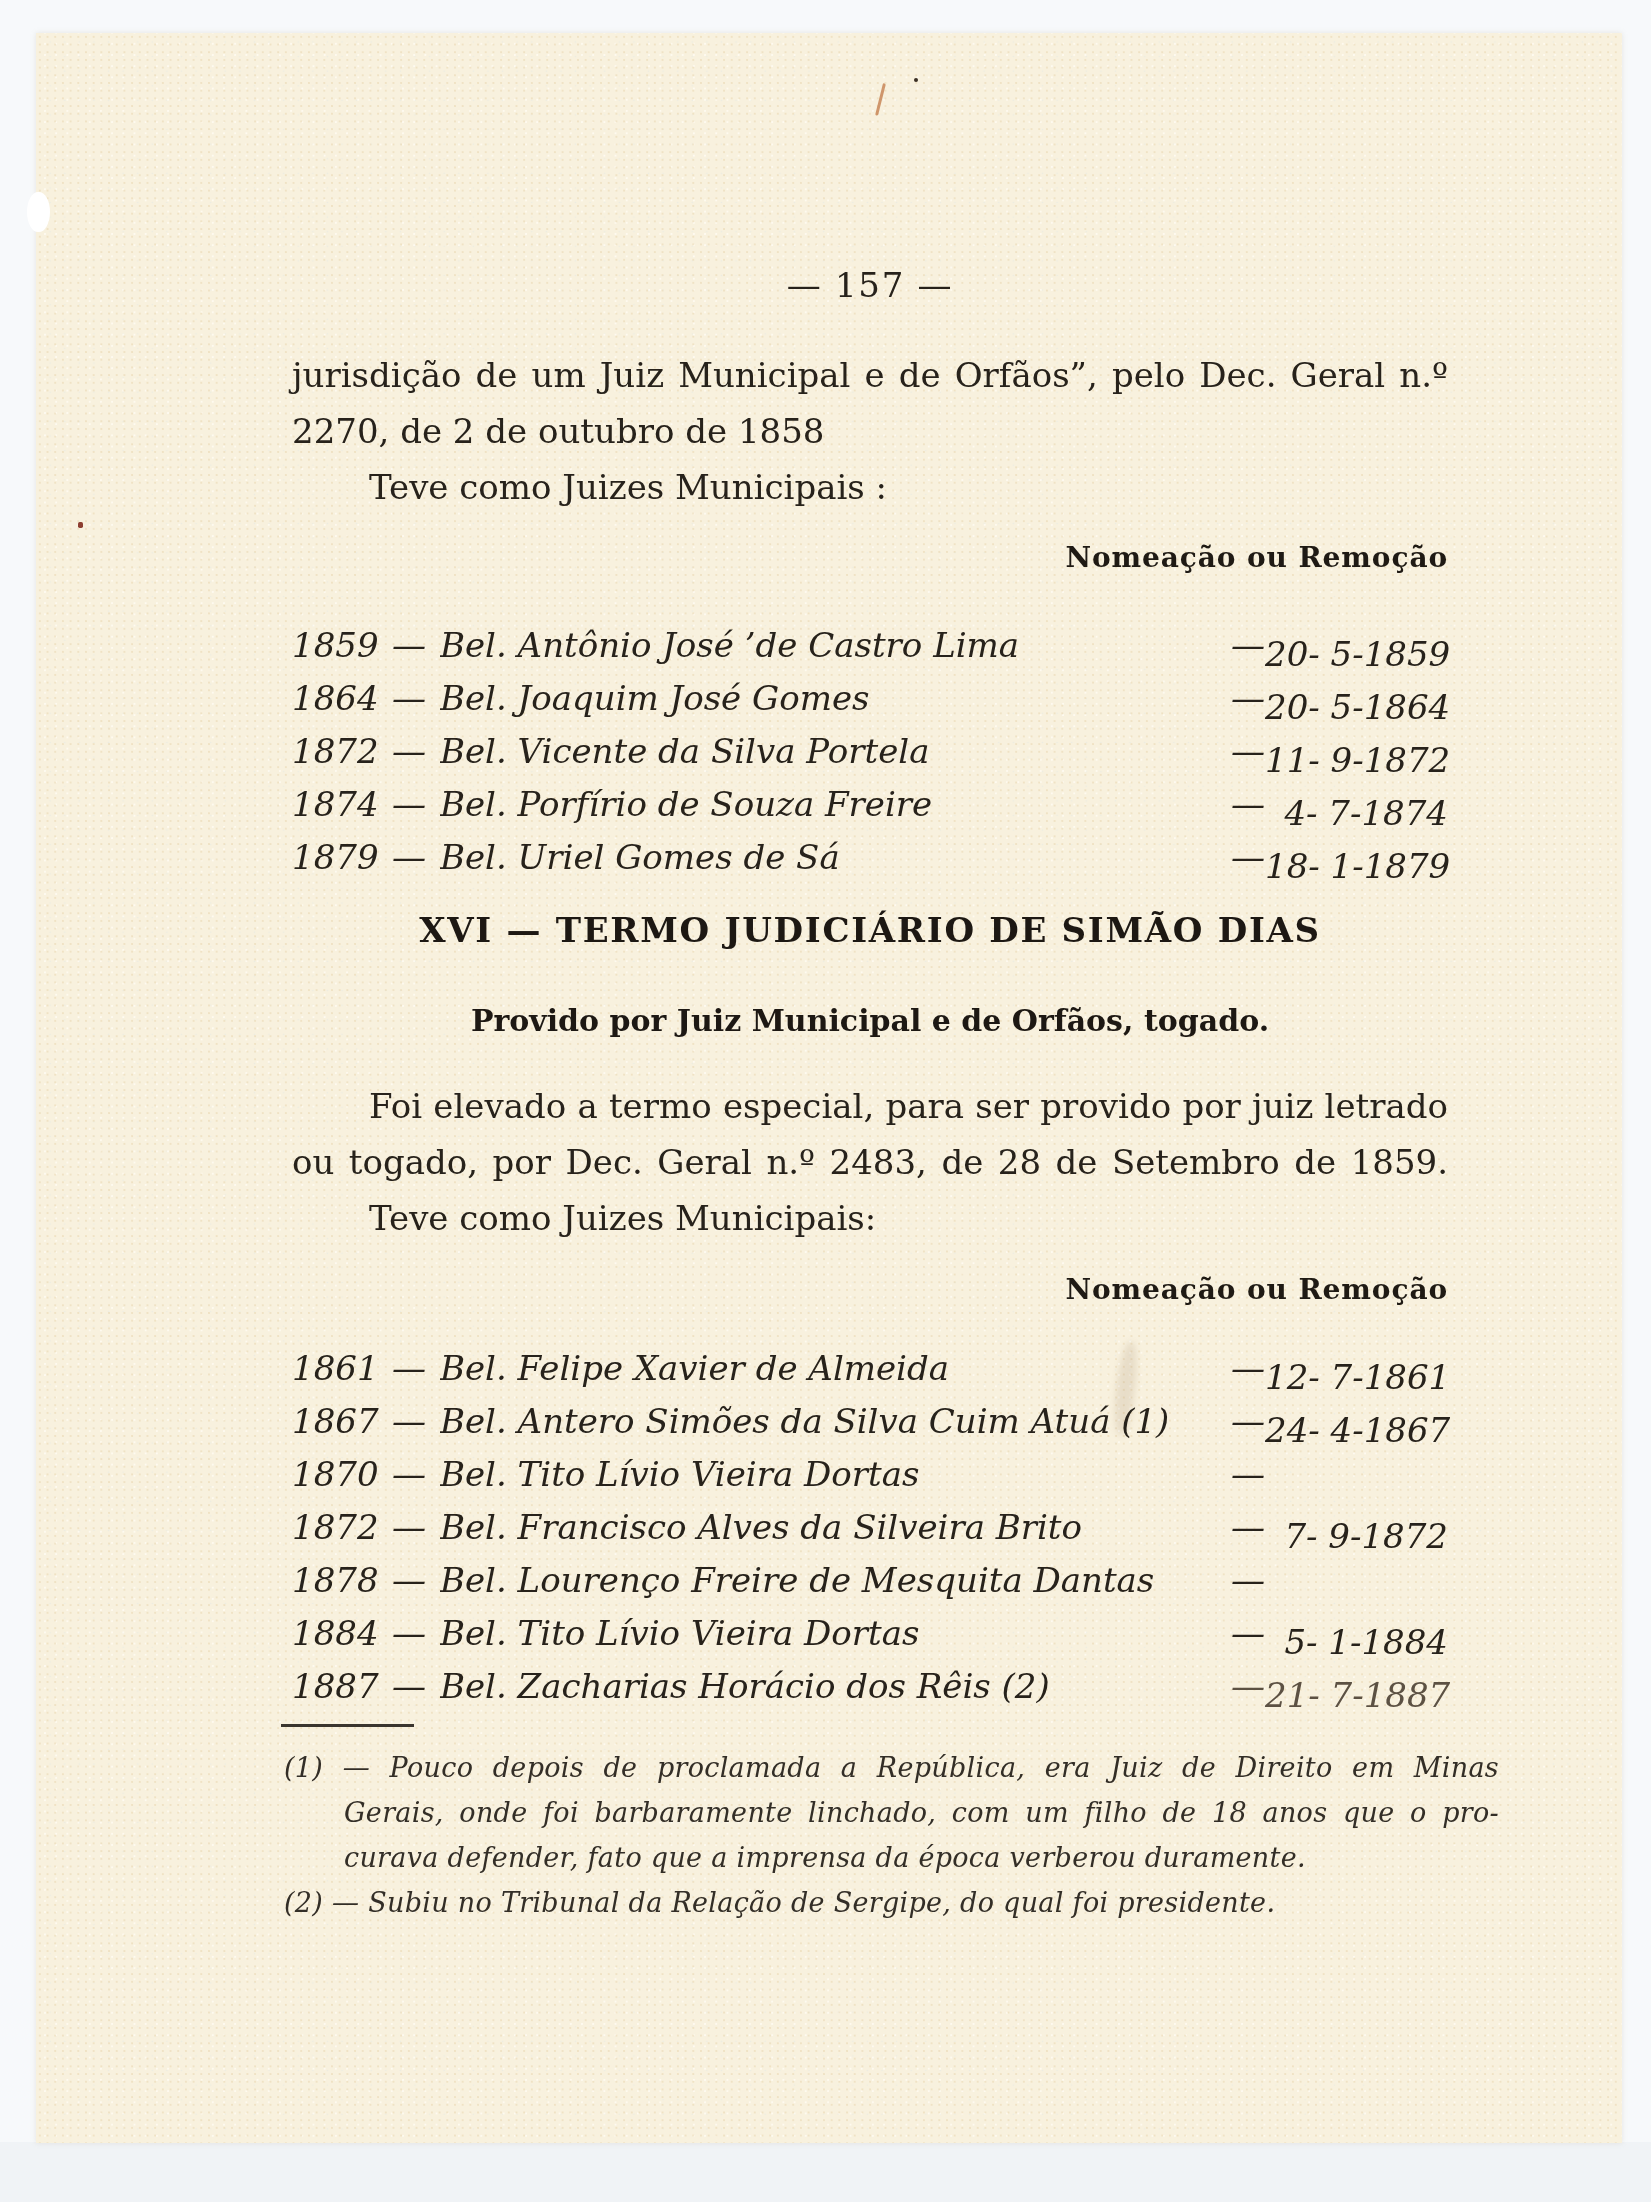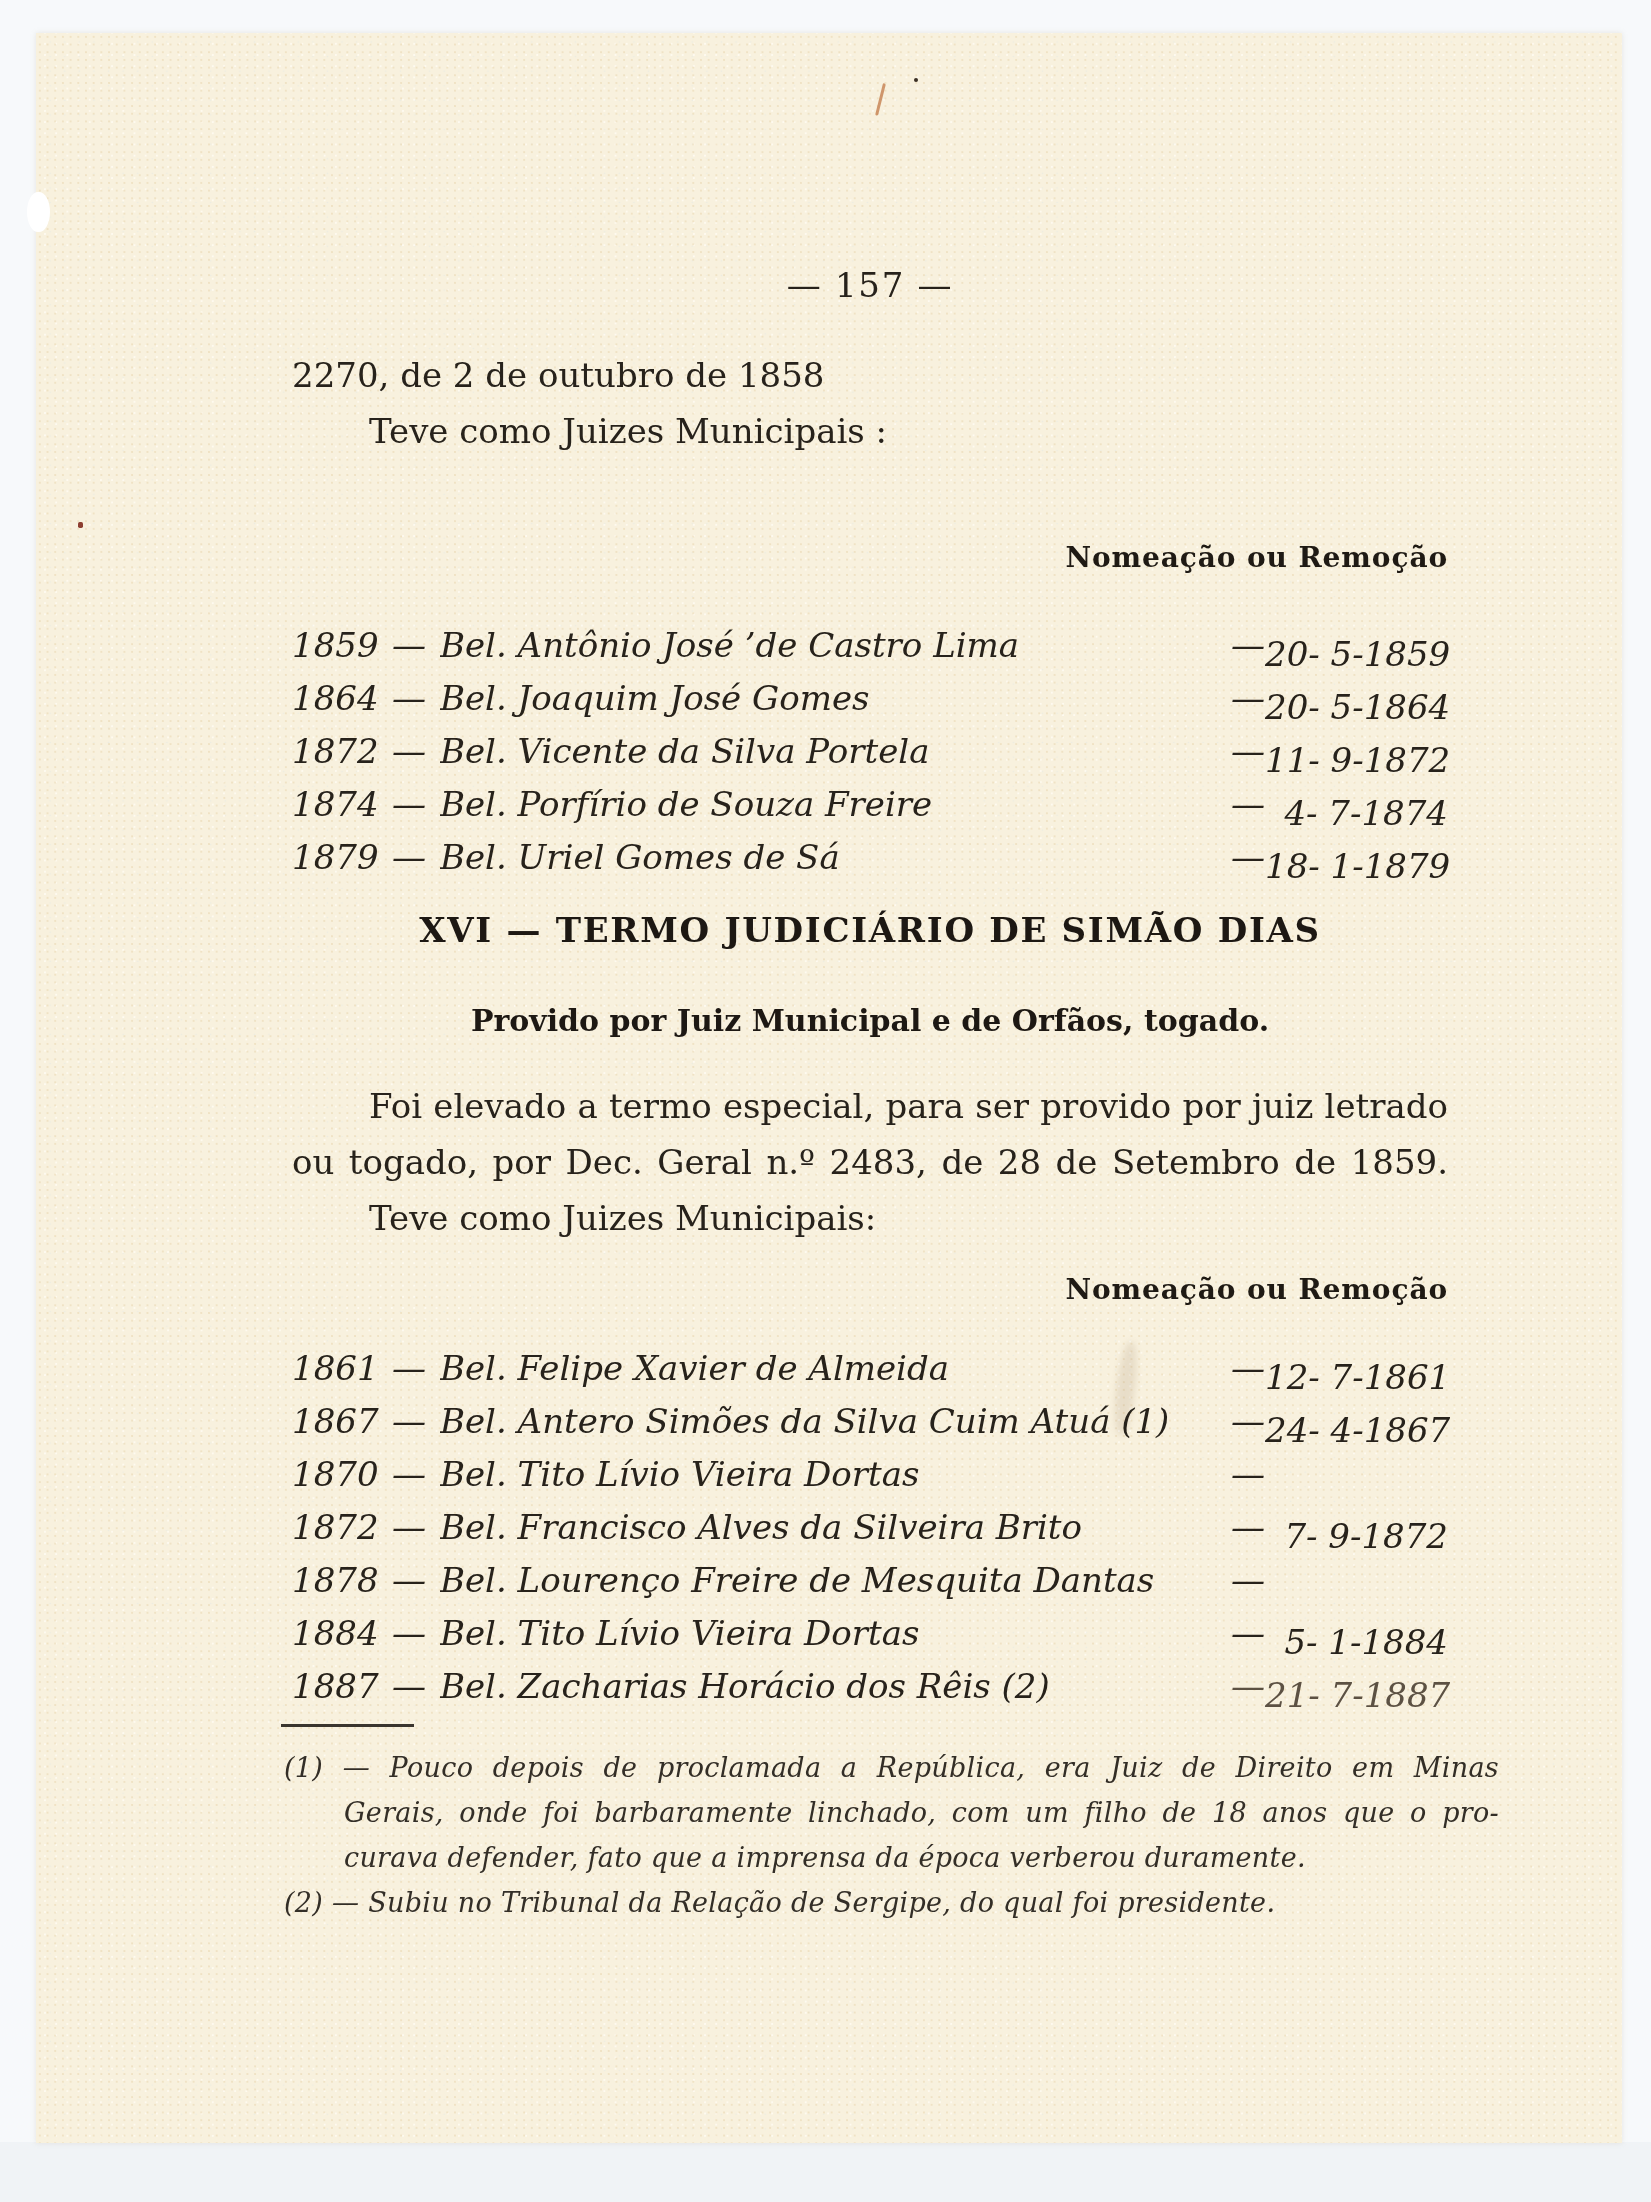--- a/index.html
+++ b/index.html
@@ -63,20 +63,21 @@
   <span class="mark-dot"></span>
   <span class="mark-red"></span>
   <span class="mark-notch"></span>
   <span class="mark-smudge"></span>
 
   <div class="content">
 
     <div class="abs pageno">— 157 —</div>
 
     <div class="abs intro">
+      <div class="just">jurisdição de um Juiz Municipal e de Orfãos”, pelo Dec. Geral n.º</div>
       <div>2270, de 2 de outubro de 1858</div>
       <div class="indent">Teve como Juizes Municipais :</div>
     </div>
 
     <div class="abs colhead">Nomeação ou Remoção</div>
 
     <div class="abs rows t1">
 
         <div class="trow">
           <span class="yr">1859</span>

